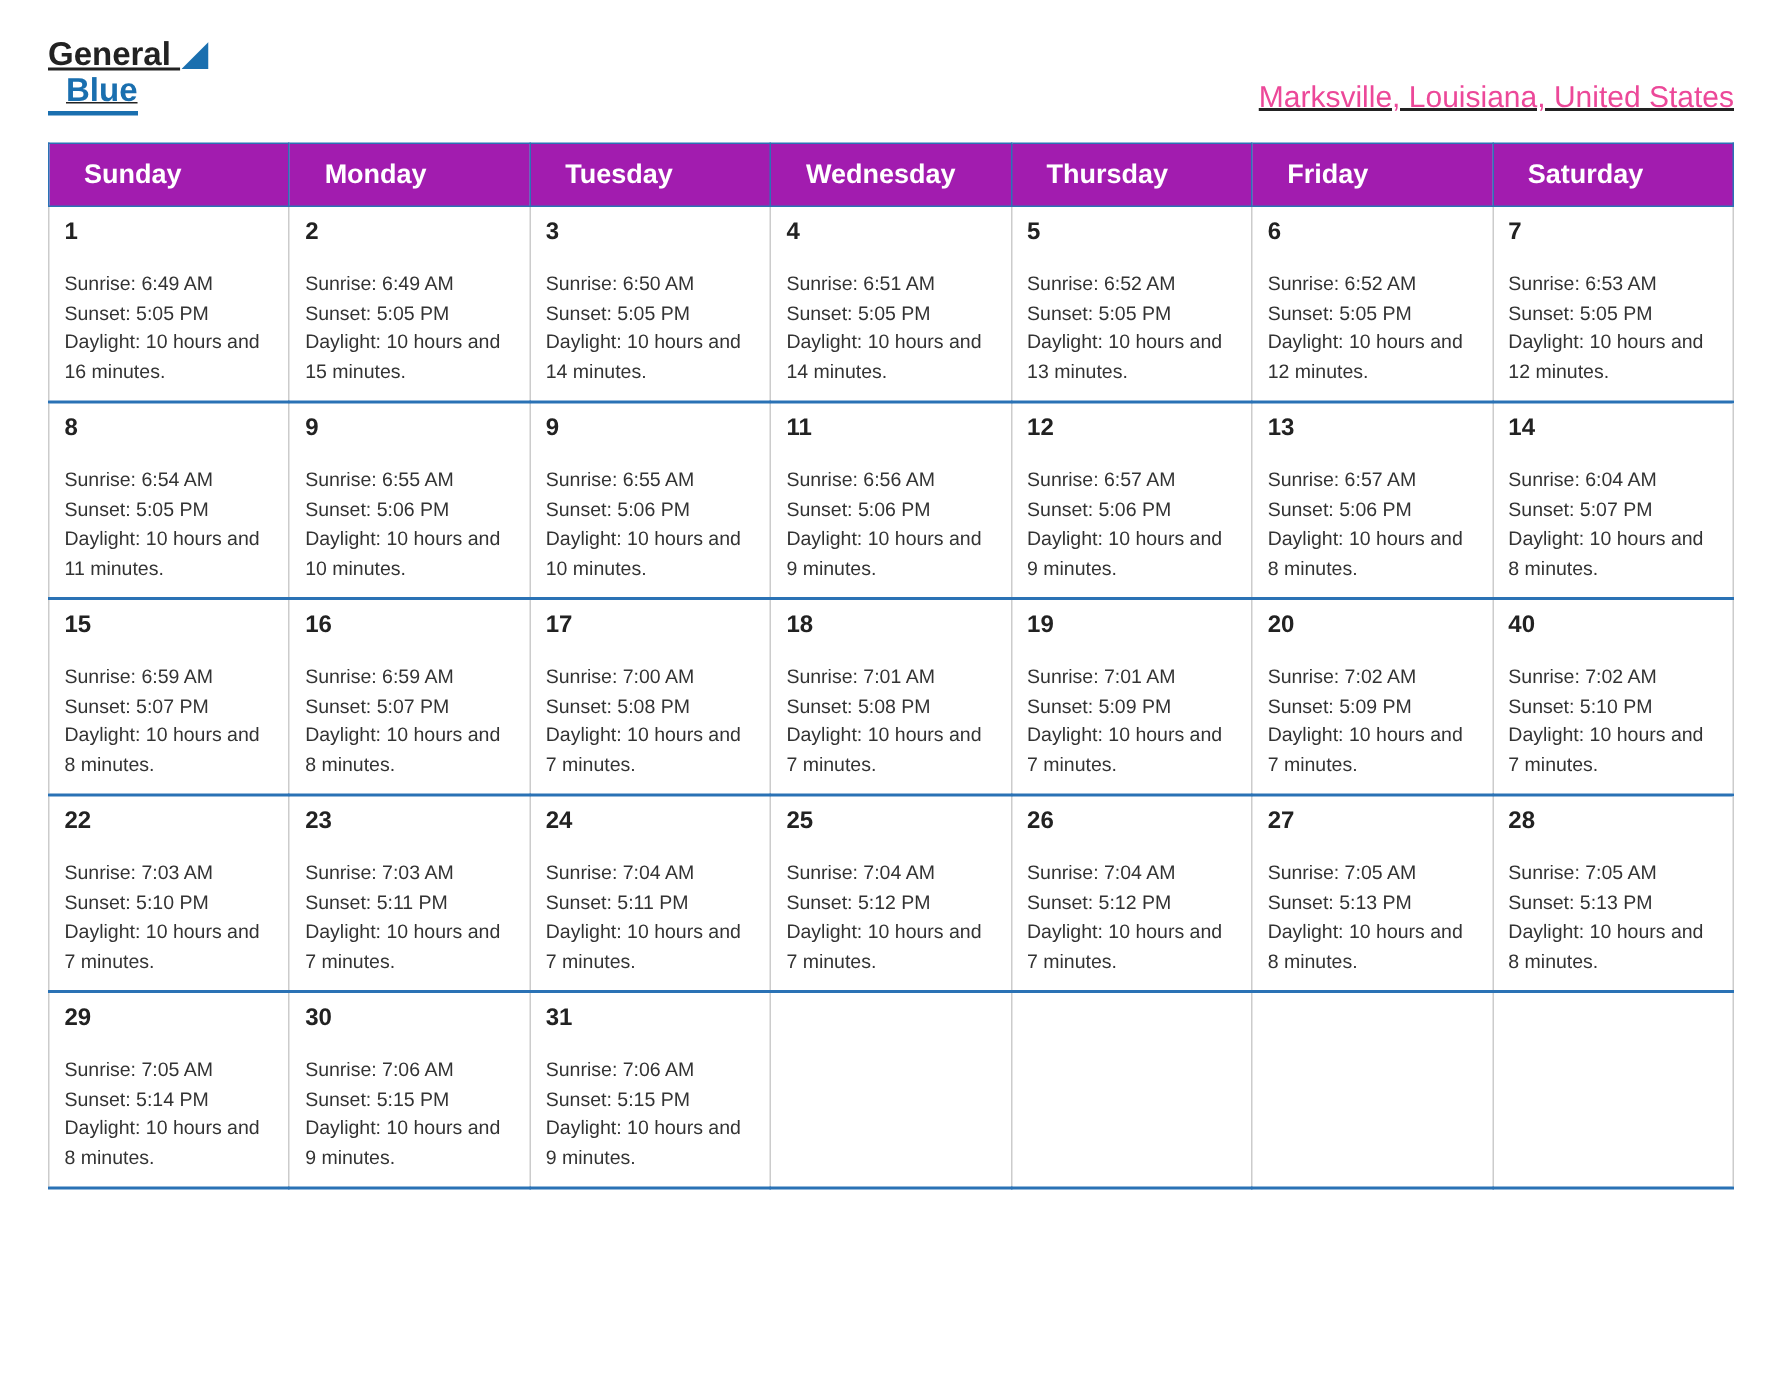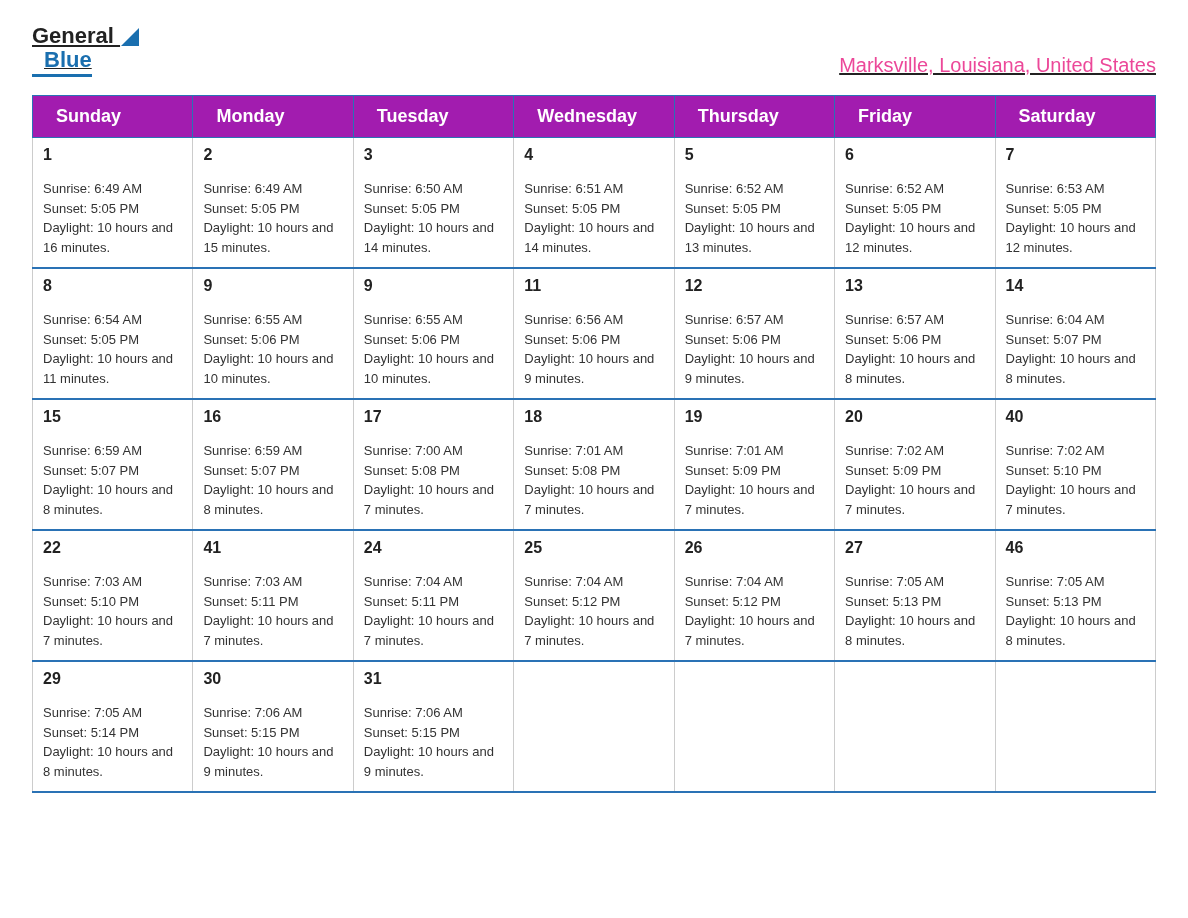--- a/index.html
+++ b/index.html
@@ -308,21 +308,21 @@
       <tr>
         <td>
         <span class="day-num">22</span>
         <div class="day-info">
           <span>Sunrise: 7:03 AM</span><br>
           <span>Sunset: 5:10 PM</span><br>
           <span>Daylight: 10 hours and 7 minutes.</span>
         </div>
       </td>
         <td>
-        <span class="day-num">41</span>
+        <span class="day-num">23</span>
         <div class="day-info">
           <span>Sunrise: 7:03 AM</span><br>
           <span>Sunset: 5:11 PM</span><br>
           <span>Daylight: 10 hours and 7 minutes.</span>
         </div>
       </td>
         <td>
         <span class="day-num">24</span>
         <div class="day-info">
           <span>Sunrise: 7:04 AM</span><br>
@@ -348,21 +348,21 @@
       </td>
         <td>
         <span class="day-num">27</span>
         <div class="day-info">
           <span>Sunrise: 7:05 AM</span><br>
           <span>Sunset: 5:13 PM</span><br>
           <span>Daylight: 10 hours and 8 minutes.</span>
         </div>
       </td>
         <td>
-        <span class="day-num">46</span>
+        <span class="day-num">28</span>
         <div class="day-info">
           <span>Sunrise: 7:05 AM</span><br>
           <span>Sunset: 5:13 PM</span><br>
           <span>Daylight: 10 hours and 8 minutes.</span>
         </div>
       </td>
       </tr>
       <tr>
         <td>
         <span class="day-num">29</span>

